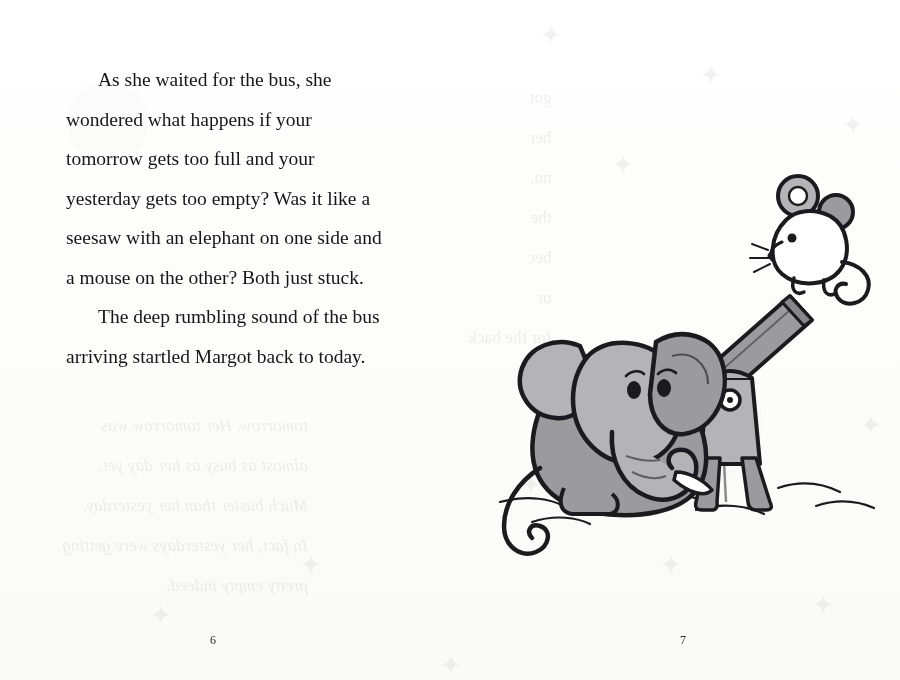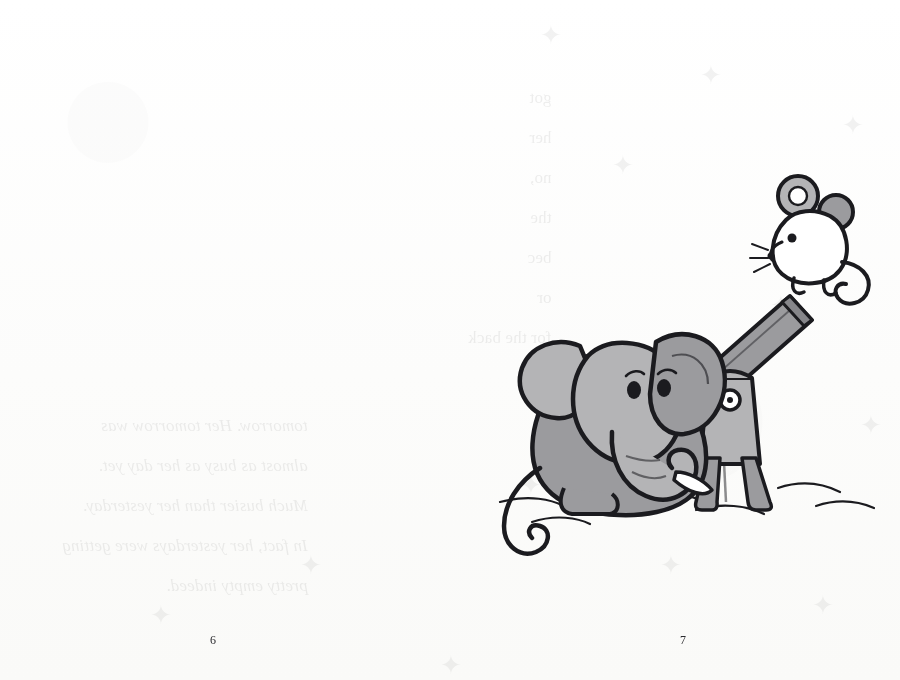--- a/index.html
+++ b/index.html
@@ -141,20 +141,22 @@
   <div class="ghost-star" style="left:860px; top:410px;">✦</div>
   <div class="ghost-star" style="left:520px; top:470px;">✦</div>
   <div class="ghost-star" style="left:660px; top:550px;">✦</div>
   <div class="ghost-star" style="left:812px; top:590px;">✦</div>
   <div class="ghost-star" style="left:440px; top:650px;">✦</div>
   <div class="ghost-star" style="left:150px; top:600px;">✦</div>
   <div class="ghost-star" style="left:300px; top:550px;">✦</div>
 
   <div class="page page-left">
     <div class="body-text">
+      <p>As she waited for the bus, she wondered what happens if your tomorrow gets too full and your yesterday gets too empty? Was it like a seesaw with an elephant on one side and a mouse on the other? Both just stuck.</p>
+      <p>The deep rumbling sound of the bus arriving startled Margot back to today.</p>
     </div>
     <div class="folio">6</div>
   </div>
 
   <div class="page page-right">
 
     <div class="illustration">
       <svg width="440" height="420" viewBox="0 0 440 420" xmlns="http://www.w3.org/2000/svg">
 
         <g stroke="#1b1b1f" stroke-width="2.2" fill="none" stroke-linecap="round">

